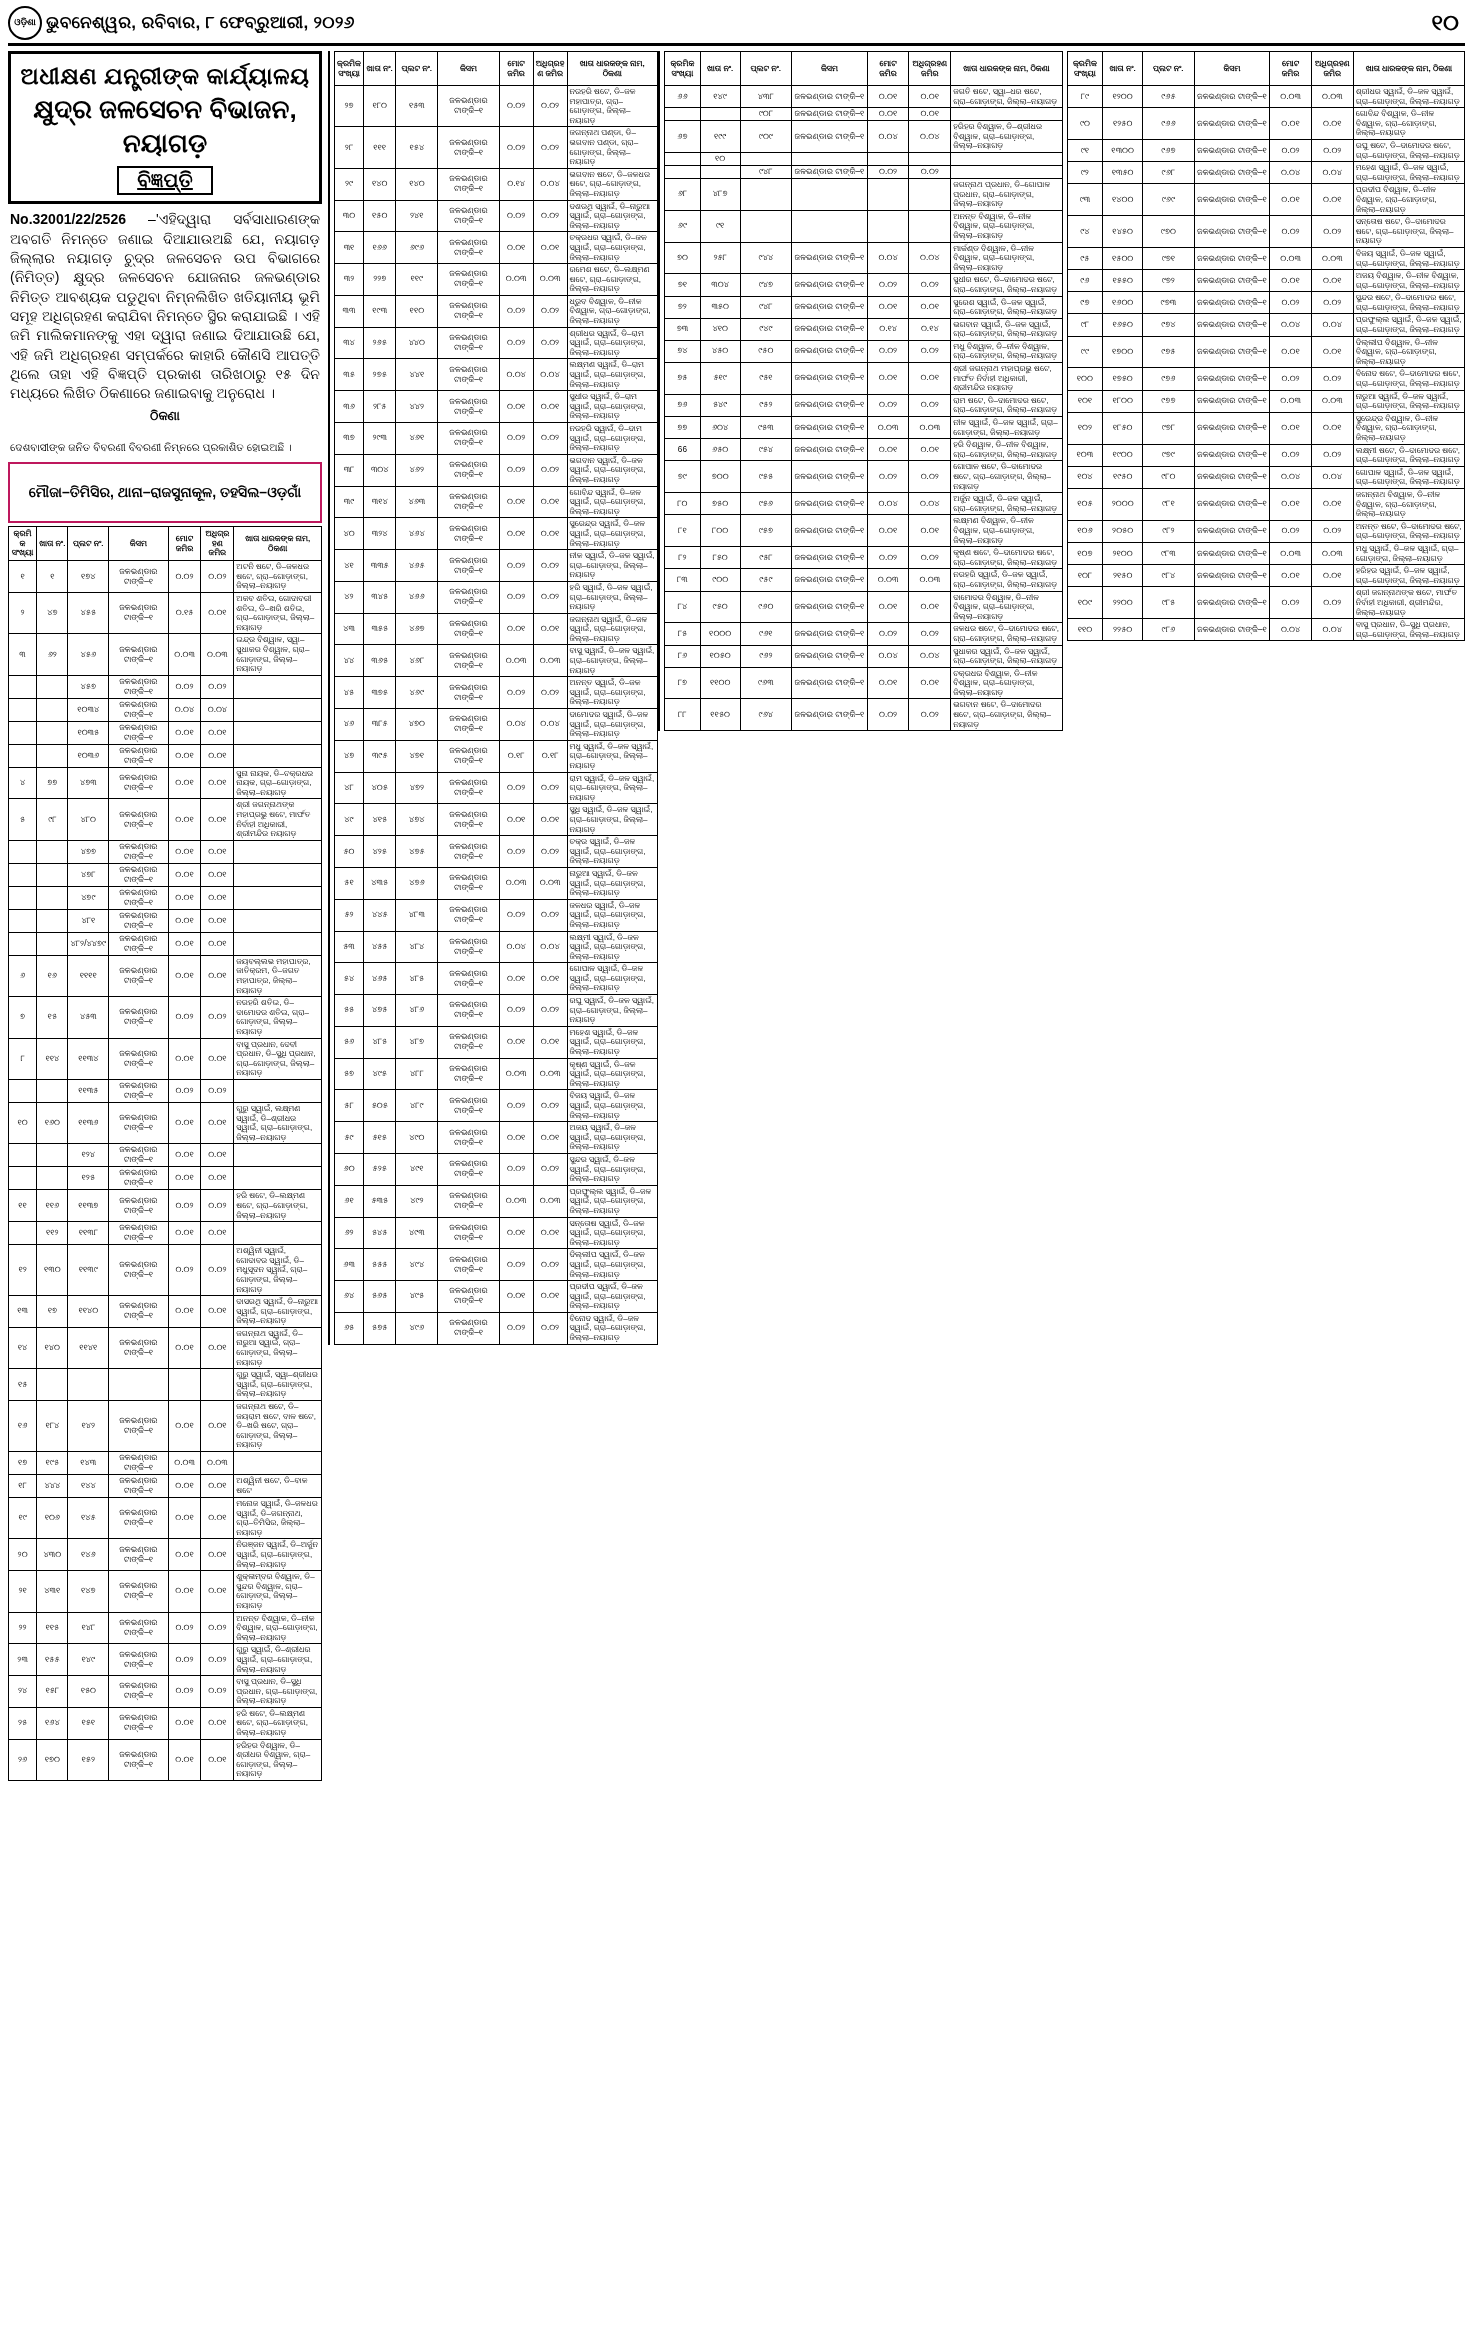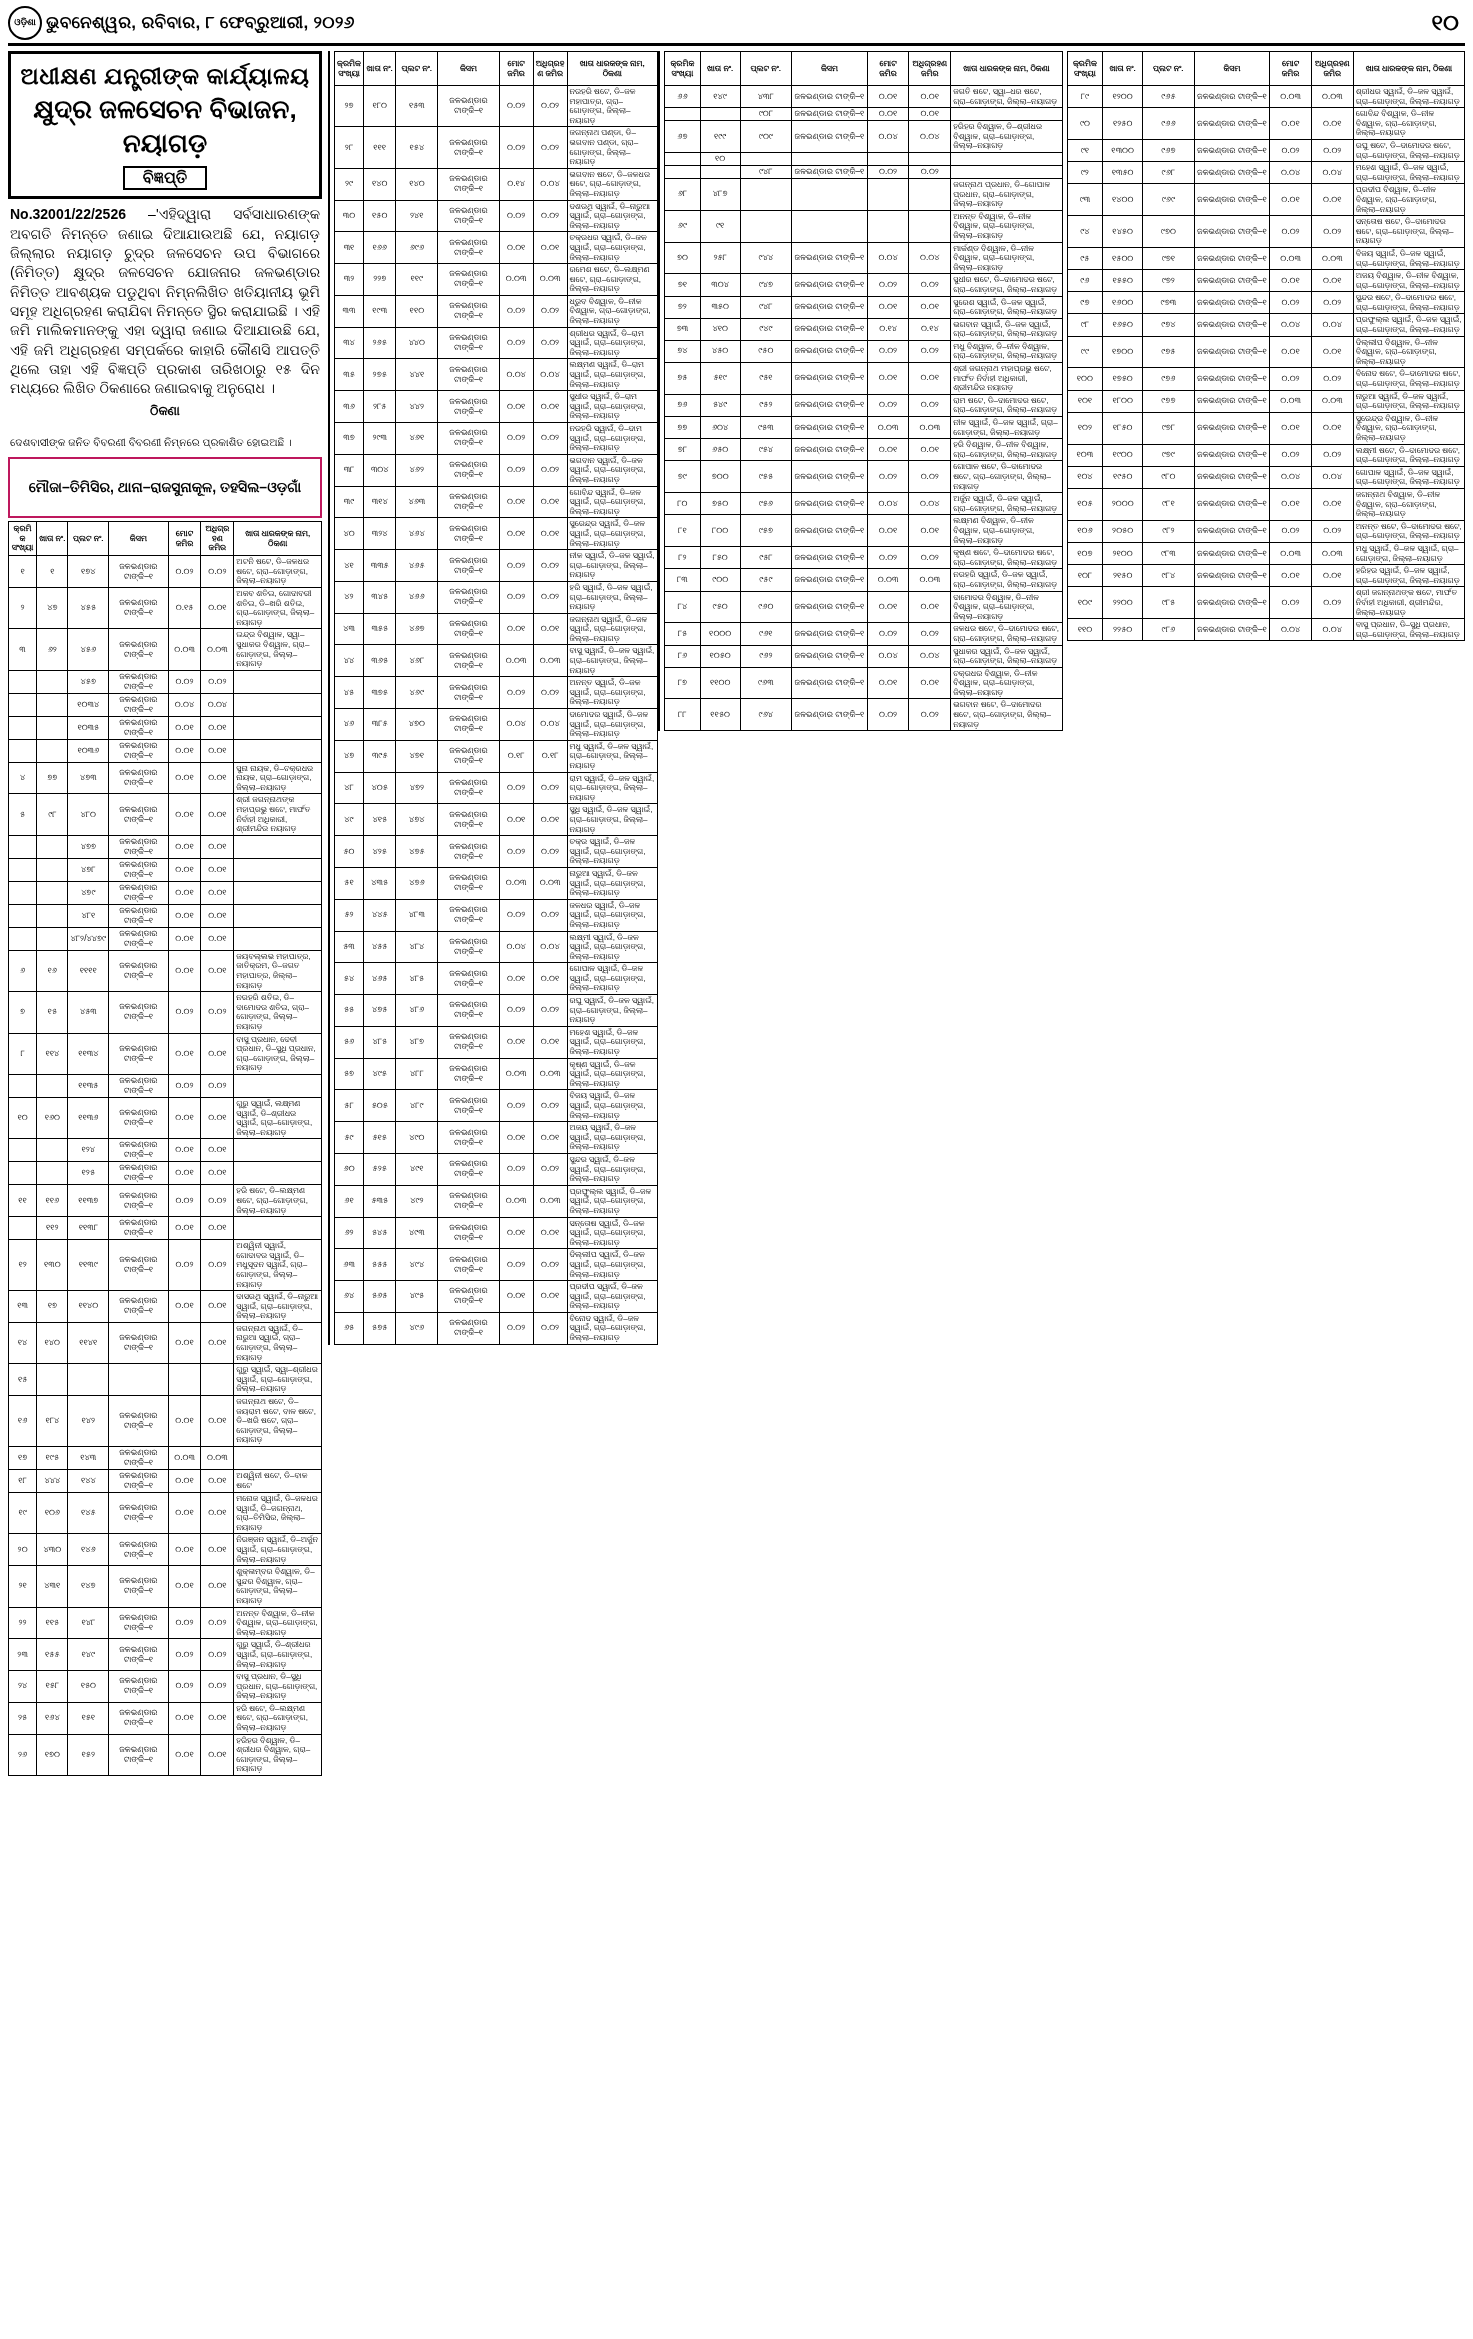--- a/index.html
+++ b/index.html
@@ -59,23 +59,24 @@
   .notice-head {
     border: 3px solid #000;
     padding: 8px 6px 6px 6px;
     text-align: center;
   }
   .nh-l1 { font-size: 23px; font-weight: bold; line-height: 1.25; letter-spacing: .5px;}
   .nh-l2 { font-size: 26px; font-weight: bold; line-height: 1.3; margin-top: 2px;}
   .nh-badge {
     display: inline-block;
     border: 2px solid #000;
-    font-size: 16px; font-weight: bold;
+    font-size: 20px; font-weight: bold;
     padding: 1px 18px;
     margin-top: 6px;
+    text-decoration: underline;
   }
   .notice-body {
     font-size: 14px;
     line-height: 1.38;
     text-align: justify;
     margin-top: 6px;
     padding: 0 2px;
   }
   .notice-body b { font-weight: bold; }
   .notice-sub-title {
@@ -1080,21 +1081,21 @@
                 <tr>
                   <td>୭୭</td>
                   <td>୬୦୪</td>
                   <td>୯୫୩</td>
                   <td>ଜଳଭଣ୍ଡାର ଟାଙ୍କି–୧</td>
                   <td>୦.୦୩</td>
                   <td>୦.୦୩</td>
                   <td class="desc">ନୀଳ ସ୍ୱାଇଁ, ଡି–ଜଳ ସ୍ୱାଇଁ, ଗ୍ରା–ଗୋଡ଼ାଙ୍ଗ, ଜିଲ୍ଲା–ନୟାଗଡ଼</td>
                 </tr>
                 <tr>
-                  <td>୭୮</td>
+                  <td>66</td>
                   <td>୬୫୦</td>
                   <td>୯୫୪</td>
                   <td>ଜଳଭଣ୍ଡାର ଟାଙ୍କି–୧</td>
                   <td>୦.୦୧</td>
                   <td>୦.୦୧</td>
                   <td class="desc">ହରି ବିଶ୍ୱାଳ, ଡି–ନୀଳ ବିଶ୍ୱାଳ, ଗ୍ରା–ଗୋଡ଼ାଙ୍ଗ, ଜିଲ୍ଲା–ନୟାଗଡ଼</td>
                 </tr>
                 <tr>
                   <td>୭୯</td>
                   <td>୭୦୦</td>

